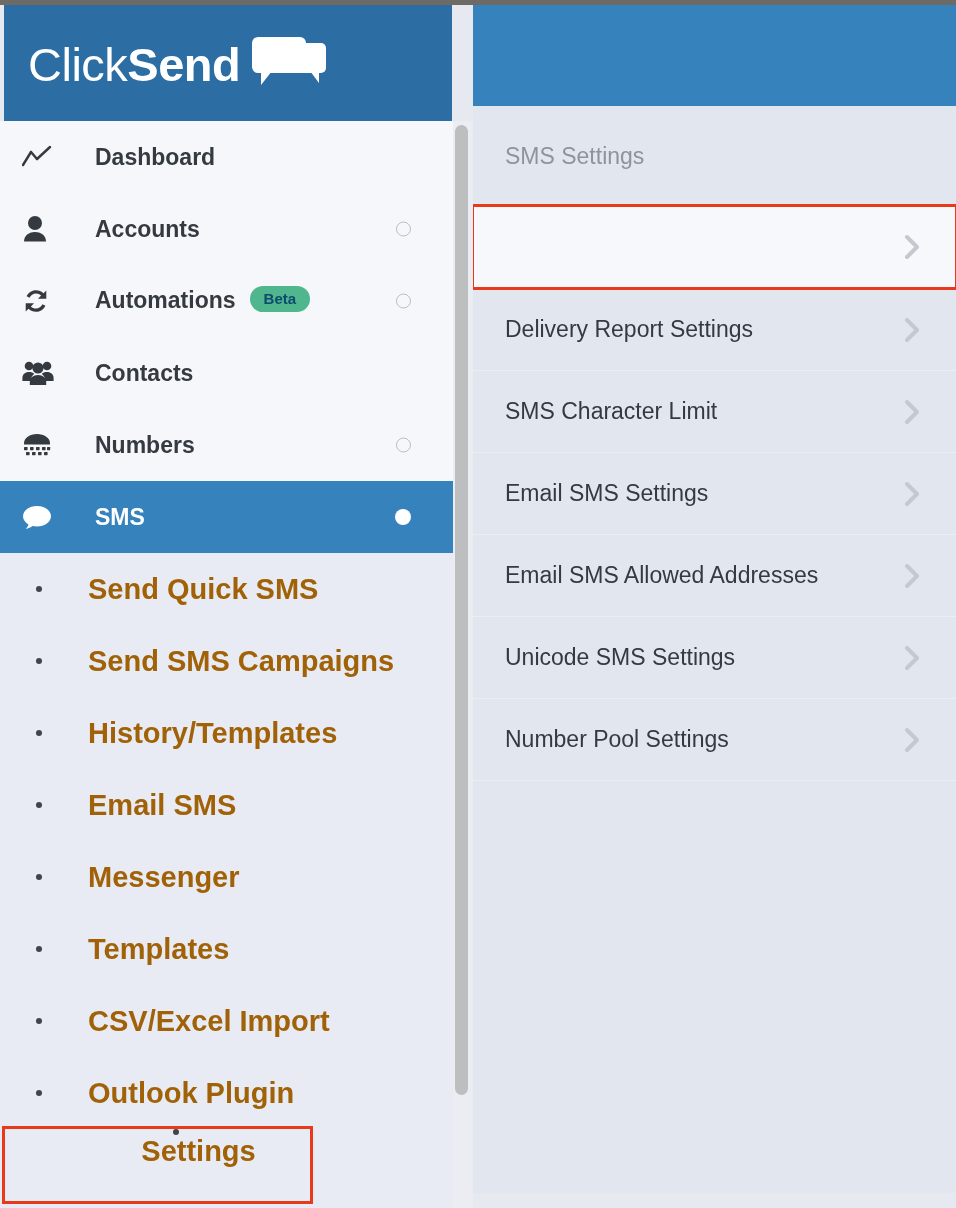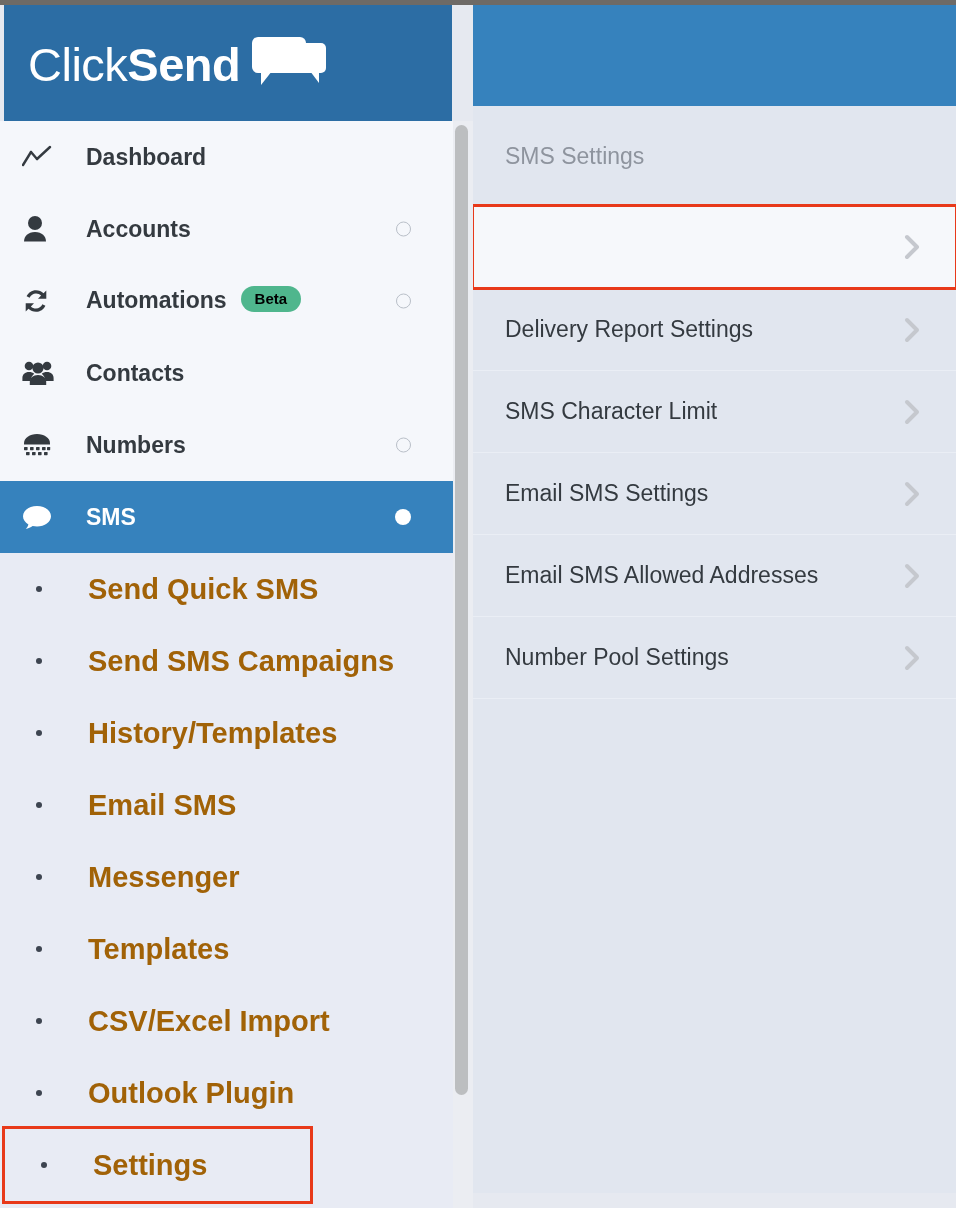--- a/index.html
+++ b/index.html
@@ -132,27 +132,27 @@
     display: flex;
     align-items: center;
     justify-content: flex-start;
     color: #343a40;
   }
   .nav-item .nav-label {
     font-size: 23px;
     font-weight: 700;
     color: #343a40;
     white-space: nowrap;
-    margin-left: 20px;
+    margin-left: 29px;
   }
   .beta-badge {
     display: inline-block;
     margin-left: 14px;
     background: #4fb68d;
-    color: #000000;
+    color: #0c4a6e;
     font-size: 15px;
     font-weight: 700;
     border-radius: 13px;
     padding: 5px 14px 6px 14px;
     line-height: 1;
     vertical-align: middle;
     position: relative;
     top: -3px;
   }
   .nav-dot-hollow {
@@ -207,20 +207,21 @@
     font-size: 29px;
     font-weight: 700;
     color: #a16207;
     white-space: nowrap;
   }
   .sub-item.boxed {
     outline: 3px solid #e8391a;
     outline-offset: 0;
     margin: 0 0 0 5px;
     width: 305px;
+    flex-direction: column;
   }
 
   
   .scroll-track {
     position: absolute;
     top: 121px; left: 453px;
     width: 20px;
     height: 1087px;
     background: #ebedf2;
   }
@@ -468,20 +469,28 @@
 
     <div class="settings-row">
       <span class="row-label">Email SMS Allowed Addresses</span>
       <span class="chevron">
         <svg width="22" height="30" viewBox="0 0 22 30" fill="none" stroke="currentColor" stroke-width="4" stroke-linecap="round" stroke-linejoin="round">
             <path d="M5 5 L15 15 L5 25"></path>
           </svg>
       </span>
     </div>
 
+    <div class="settings-row">
+      <span class="row-label">Unicode SMS Settings</span>
+      <span class="chevron">
+        <svg width="22" height="30" viewBox="0 0 22 30" fill="none" stroke="currentColor" stroke-width="4" stroke-linecap="round" stroke-linejoin="round">
+            <path d="M5 5 L15 15 L5 25"></path>
+          </svg>
+      </span>
+    </div>
 
 
     <div class="settings-row">
       <span class="row-label">Number Pool Settings</span>
       <span class="chevron">
         <svg width="22" height="30" viewBox="0 0 22 30" fill="none" stroke="currentColor" stroke-width="4" stroke-linecap="round" stroke-linejoin="round">
             <path d="M5 5 L15 15 L5 25"></path>
           </svg>
       </span>
     </div>

